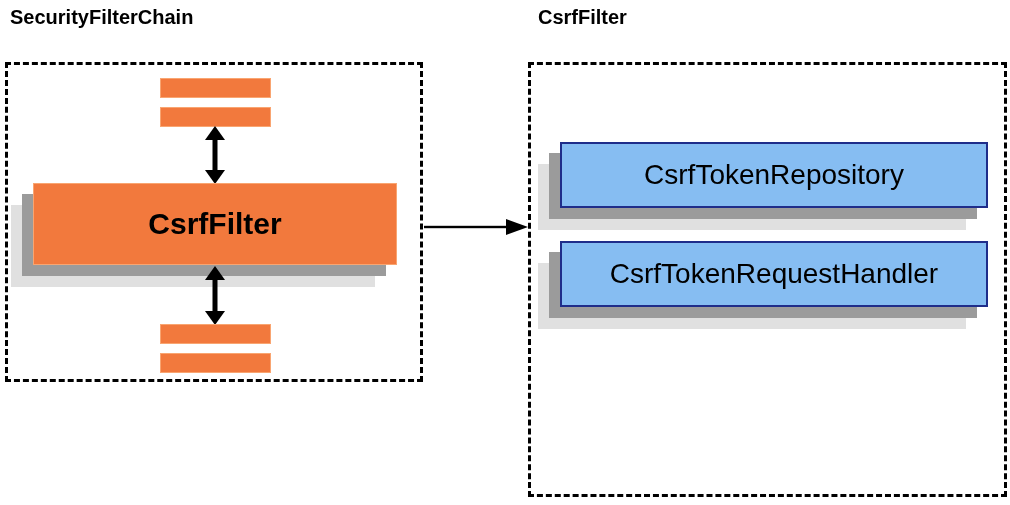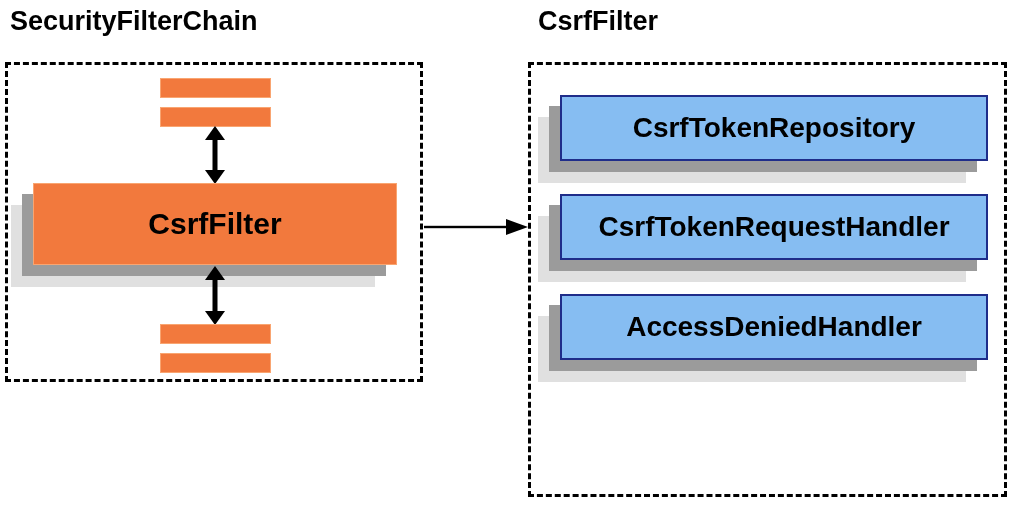--- a/index.html
+++ b/index.html
@@ -6,21 +6,21 @@
   .canvas {
     position: relative;
     width: 1010px;
     height: 505px;
     background: #ffffff;
     font-family: "Liberation Sans", sans-serif;
     overflow: hidden;
   }
   .diagram-title {
     position: absolute;
-    font-size: 27px;
+    font-size: 20px;
     font-weight: bold;
     color: #000000;
     white-space: nowrap;
     line-height: 1.15;
   }
   .panel {
     position: absolute;
     border: 3px dashed #000000;
     box-sizing: border-box;
     background: transparent;
@@ -48,22 +48,23 @@
     box-shadow: -11px 11px 0 #9B9B9B, -22px 22px 0 #E0E0E0;
   }
   .blue-box {
     position: absolute;
     left: 560px;
     width: 428px; height: 66px;
     background: #86BDF2;
     border: 2px solid #1F2D8A;
     box-sizing: border-box;
     display: flex; align-items: center; justify-content: center;
-    font-size: 28px; font-weight: bold; color: #000000;
+    font-size: 28px; font-weight: normal; color: #000000;
     box-shadow: -11px 11px 0 #9B9B9B, -22px 22px 0 #E0E0E0;
+    margin-top: 47px;
   }
   .arrow-svg { position: absolute; display: block; }
 </style>
 </head>
 <body>
 
 <div class="canvas">
 
   <div class="diagram-title" style="left:10px; top:6px;">SecurityFilterChain</div>
 
@@ -101,18 +102,15 @@
   <div class="panel right-panel"></div>
 
   <div class="blue-box" style="top:95px;">
     <span>CsrfTokenRepository</span>
   </div>
 
   <div class="blue-box" style="top:194px;">
     <span>CsrfTokenRequestHandler</span>
   </div>
 
-  <div class="blue-box" style="top:294px;">
-    <span>AccessDeniedHandler</span>
-  </div>
 
 
 </div>
 
 </body></html>

